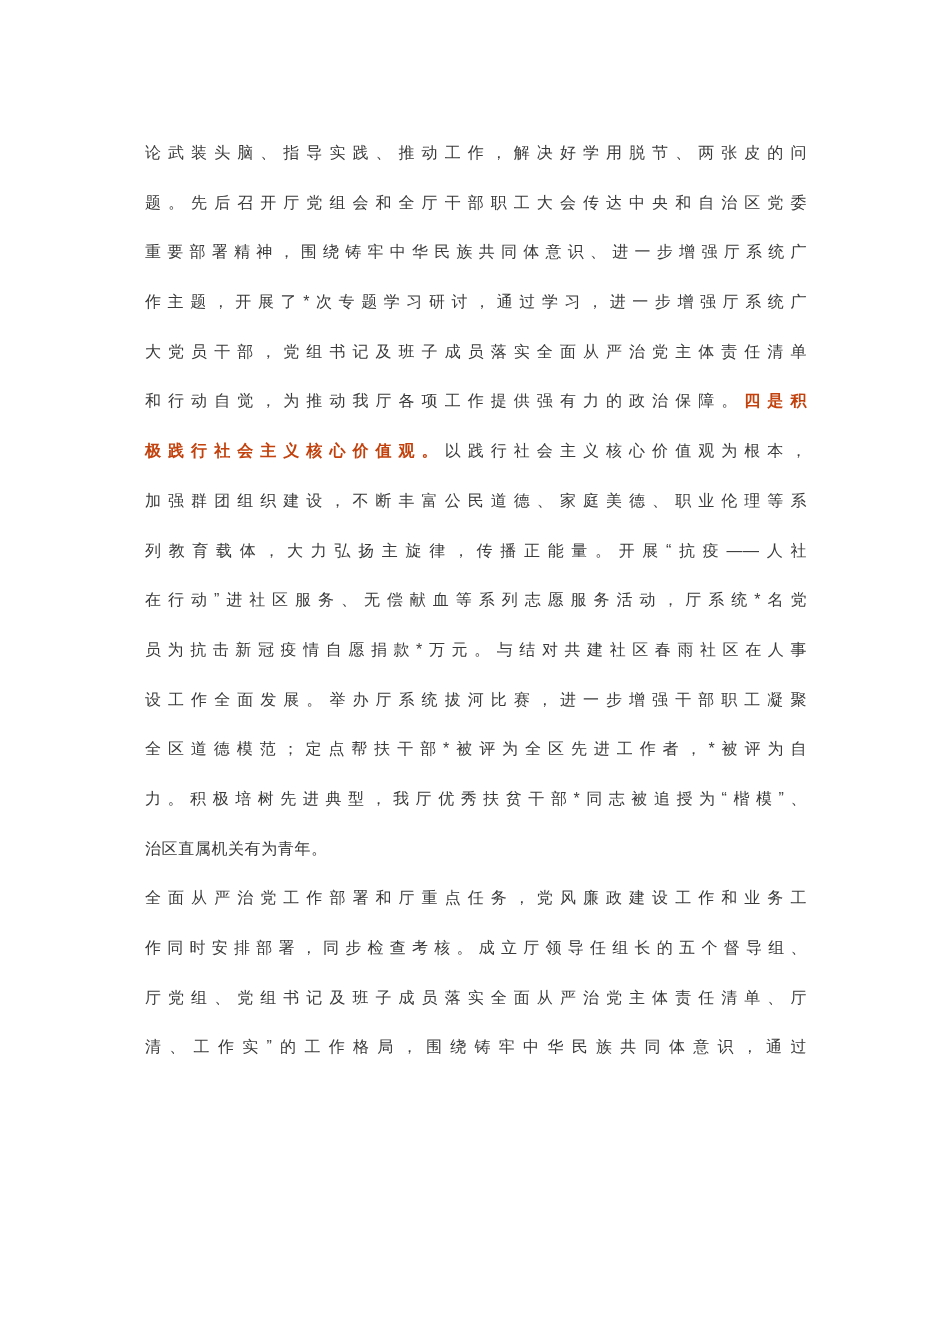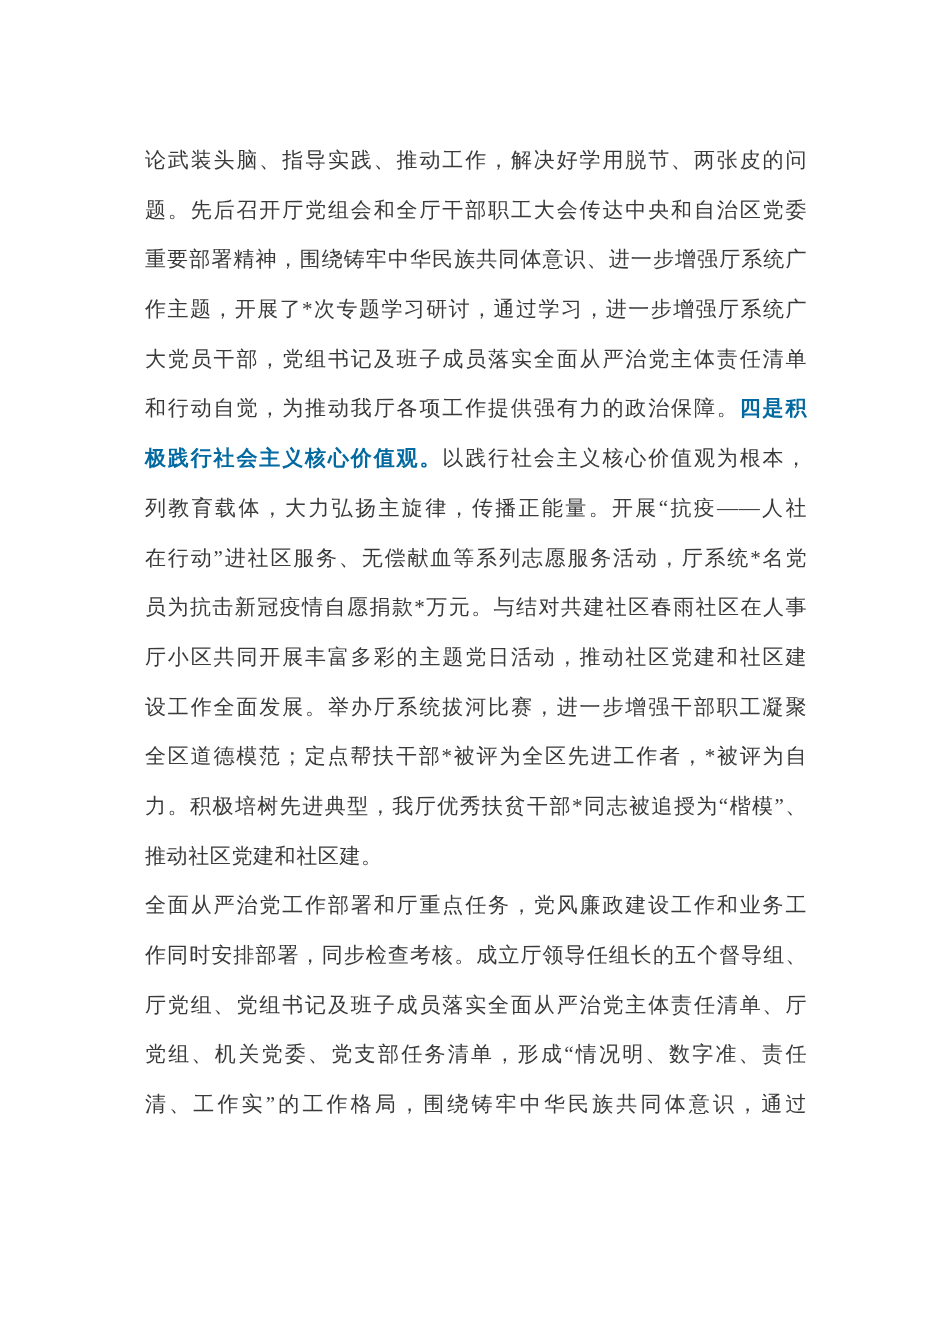--- a/index.html
+++ b/index.html
@@ -1,59 +1,58 @@
 <!DOCTYPE html>
 <html><head>
 <meta charset="utf-8">
 <style>
   html, body { margin: 0; padding: 0; background: #ffffff; }
   body { width: 950px; height: 1344px; position: relative; overflow: hidden; }
   .page {
     position: absolute;
     left: 145px;
-    top: 136px;
+    top: 128px;
     width: 662px;
-    font-family: Liberation Serif, serif;
-    font-size: 21px;
+    font-family: Liberation Sans, sans-serif;
+    font-size: 16px;
     line-height: 49.7px;
     color: #3a3a3a;
     letter-spacing: 0.6px;
   }
   .line {
     display: block;
     white-space: nowrap;
     height: 49.7px;
     text-align: justify;
     text-align-last: justify;
   }
   .line.last { text-align-last: left; }
   .indent { padding-left: 28px; }
-  b { font-weight: bold; color: #0369a1; }
+  b { font-weight: bold; color: #c2410c; }
 </style>
 </head>
 <body>
 
 <div class="page">
   <div>
     <span class="line">论武装头脑、指导实践、推动工作，解决好学用脱节、两张皮的问</span>
     <span class="line">题。先后召开厅党组会和全厅干部职工大会传达中央和自治区党委</span>
     <span class="line">重要部署精神，围绕铸牢中华民族共同体意识、进一步增强厅系统广</span>
     <span class="line">作主题，开展了*次专题学习研讨，通过学习，进一步增强厅系统广</span>
     <span class="line">大党员干部，党组书记及班子成员落实全面从严治党主体责任清单</span>
     <span class="line"><span>和行动自觉，为推动我厅各项工作提供强有力的政治保障。</span><b>四是积</b></span>
     <span class="line"><b>极践行社会主义核心价值观。</b><span>以践行社会主义核心价值观为根本，</span></span>
+    <span class="line">加强群团组织建设，不断丰富公民道德、家庭美德、职业伦理等系</span>
     <span class="line">列教育载体，大力弘扬主旋律，传播正能量。开展“抗疫——人社</span>
     <span class="line">在行动”进社区服务、无偿献血等系列志愿服务活动，厅系统*名党</span>
     <span class="line">员为抗击新冠疫情自愿捐款*万元。与结对共建社区春雨社区在人事</span>
-    <span class="line">厅小区共同开展丰富多彩的主题党日活动，推动社区党建和社区建</span>
     <span class="line">设工作全面发展。举办厅系统拔河比赛，进一步增强干部职工凝聚</span>
     <span class="line">全区道德模范；定点帮扶干部*被评为全区先进工作者，*被评为自</span>
     <span class="line">力。积极培树先进典型，我厅优秀扶贫干部*同志被追授为“楷模”、</span>
-    <span class="line last">推动社区党建和社区建。</span>
+    <span class="line last">治区直属机关有为青年。</span>
   </div>
   <div>
     <span class="line">全面从严治党工作部署和厅重点任务，党风廉政建设工作和业务工</span>
     <span class="line">作同时安排部署，同步检查考核。成立厅领导任组长的五个督导组、</span>
     <span class="line">厅党组、党组书记及班子成员落实全面从严治党主体责任清单、厅</span>
-    <span class="line">党组、机关党委、党支部任务清单，形成“情况明、数字准、责任</span>
     <span class="line">清、工作实”的工作格局，围绕铸牢中华民族共同体意识，通过</span>
   </div>
 </div>
 
 </body></html>

